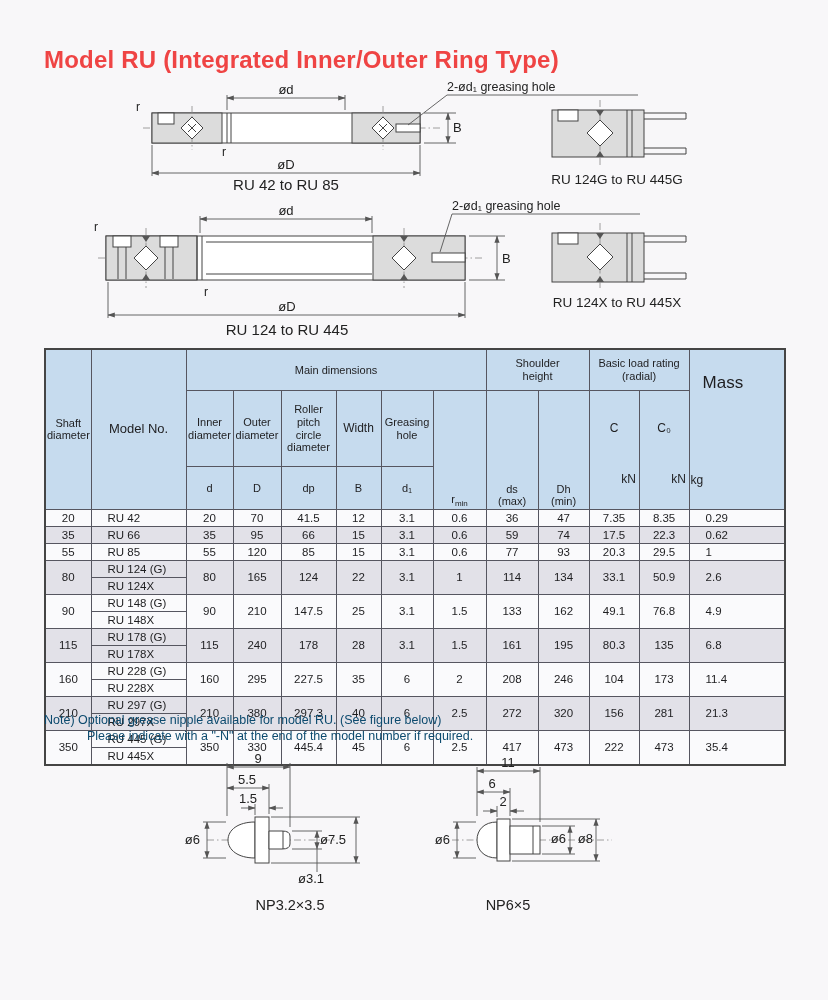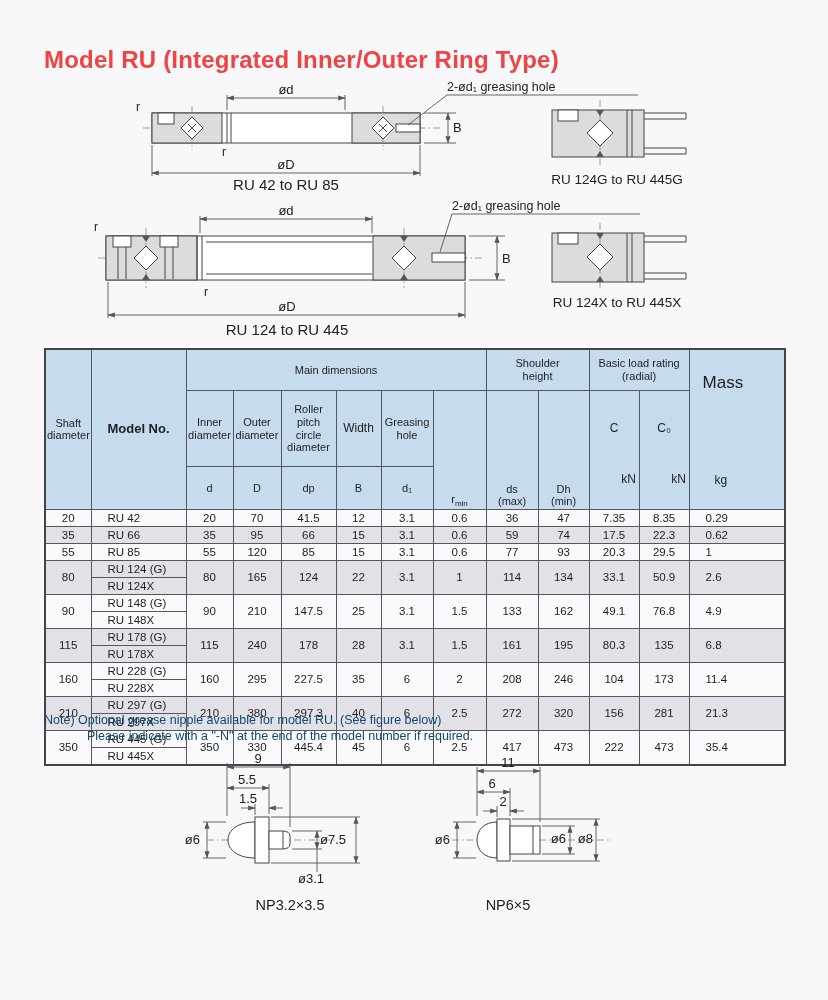--- a/index.html
+++ b/index.html
@@ -24,21 +24,21 @@
             text-align:center;white-space:pre-line;line-height:1.15;padding:1px;}
   th.group{font-size:13px;height:38px;}
   th.sub{height:46px;font-size:10.5px;}
   th.sym{height:28px;font-size:12px;}
   th.bottom{vertical-align:bottom;padding-bottom:7px;font-size:12px;}
   th.split-cell{padding:0;}
   .split-top{height:47px;display:flex;align-items:center;justify-content:center;font-size:12px;}
   .split-bottom{height:29px;display:flex;align-items:center;justify-content:center;font-size:12px;padding-left:29px;}
   th.mass-cell{padding:0;vertical-align:top;text-align:left;}
   .mass-top{height:38px;display:flex;align-items:center;padding-left:12px;font-size:17px;}
-  .mass-bottom{height:74px;display:flex;align-items:flex-end;padding:0 0 7px 24px;font-size:12px;}
+  .mass-bottom{height:74px;display:flex;align-items:flex-end;padding:0 0 7px 0;font-size:12px;}
   sub.tiny{font-size:8px;}
   table.dim tbody td{height:16px;font-size:11.5px;padding:0 2px;background:#fafafc;
             line-height:1.05;}
   table.dim tbody td.c{text-align:center;}
   table.dim tbody td.l{text-align:left;padding-left:16px;}
   table.dim tbody tr.shaded td{background:#e2e1e8;}
   .note{position:absolute;left:44px;top:712px;font-size:12.5px;line-height:1.3;color:#0c4a6e;}
   .note .l2{margin-left:43px;}
 </style>
 </head>
@@ -196,21 +196,21 @@
         <col style="width:52px">
       <col style="width:51px">
         <col style="width:50px">
         <col style="width:50px">
       <col style="width:96px">
     </colgroup>
     <thead>
       <tr>
         <th rowspan="3">Shaft
 diameter</th>
-        <th rowspan="3" style="font-size:13px;font-weight:bold;">Model No.</th>
+        <th rowspan="3" style="font-size:13px;">Model No.</th>
         <th colspan="6" class="group">Main dimensions</th>
         <th colspan="2" class="group">Shoulder
 height</th>
         <th colspan="2" class="group">Basic load rating
 (radial)</th>
         <th rowspan="3" class="mass-cell">
           <div class="mass-top">Mass</div>
           <div class="mass-bottom">kg</div>
         </th>
       </tr>

